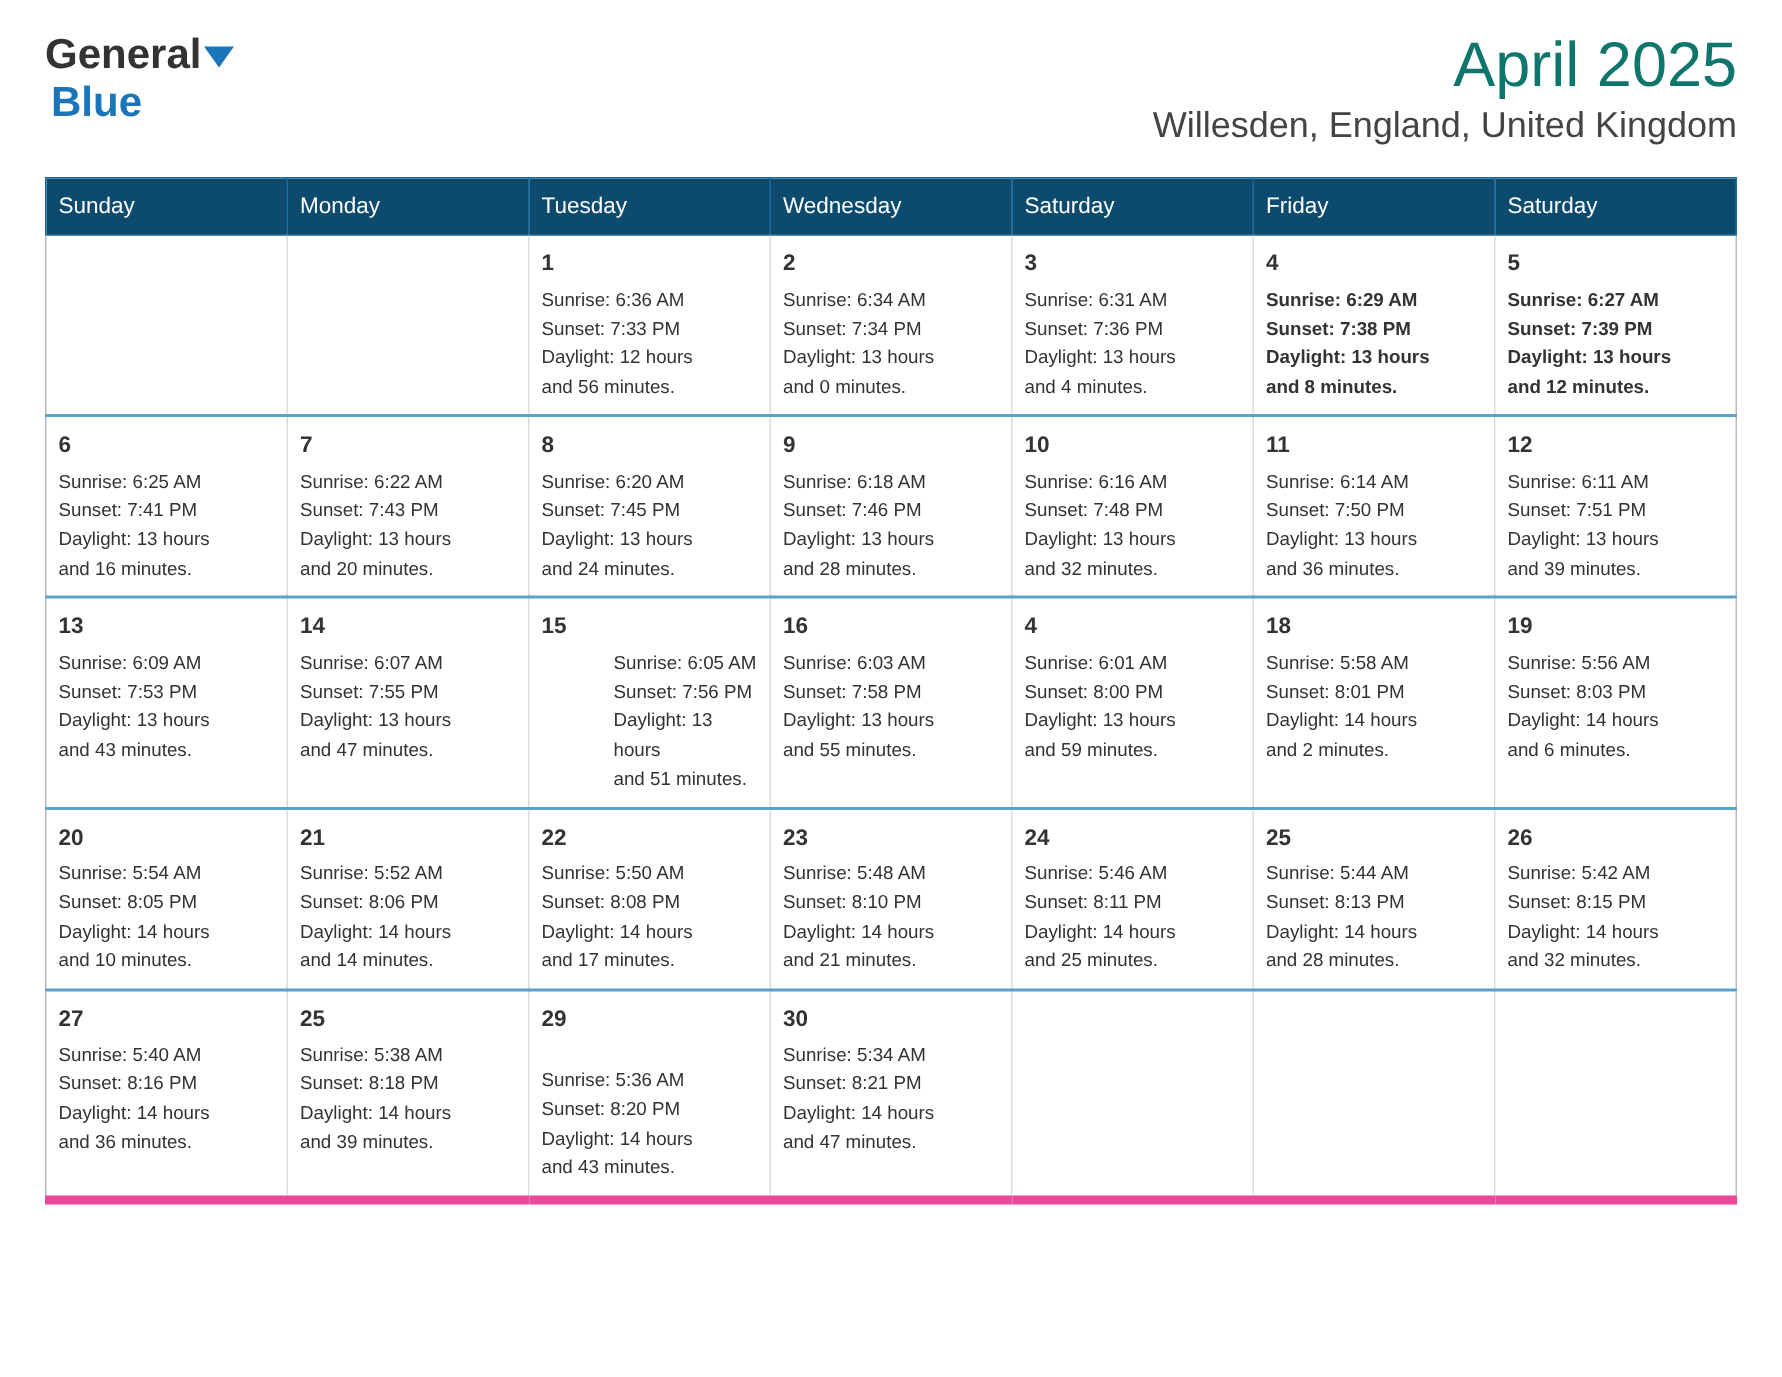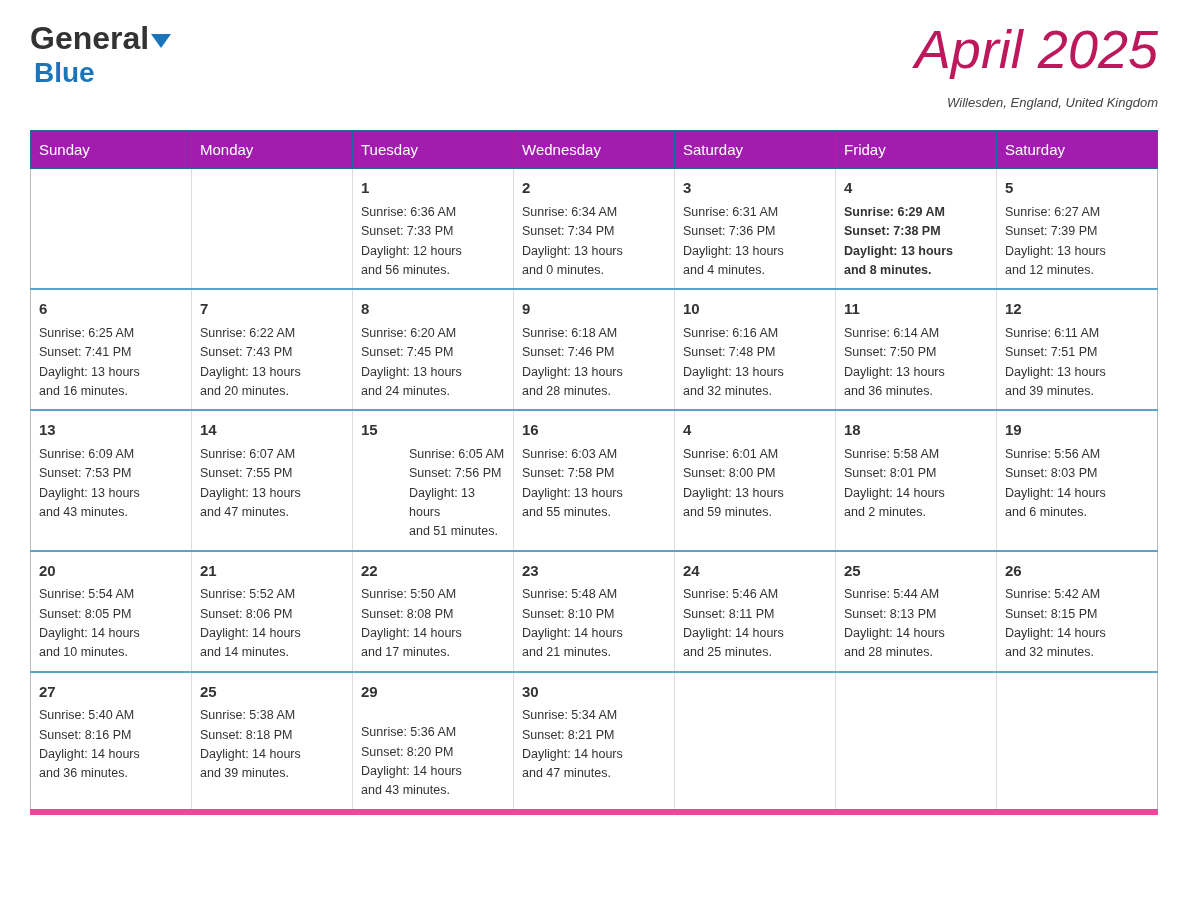--- a/index.html
+++ b/index.html
@@ -15,59 +15,57 @@
       align-items: flex-start;
       margin-bottom: 20px;
     }
     .logo {
       display: flex;
       flex-direction: column;
     }
     .logo-text {
       display: flex;
       align-items: center;
-      font-size: 32px;
+      font-size: 28px;
       font-weight: bold;
       color: #333;
     }
     .logo-general { color: #333; }
     .logo-blue { color: #1a75bb; }
     .logo-triangle {
       width: 0;
       height: 0;
       border-left: 10px solid transparent;
       border-right: 10px solid transparent;
       border-top: 14px solid #1a75bb;
       display: inline-block;
       margin-left: 2px;
       margin-top: 4px;
     }
     .header-right {
       text-align: right;
     }
     .month-title {
-      font-size: 54px;
+      font-size: 42px;
       font-weight: normal;
-      color: #be185d;
+      color: #0f766e;
       line-height: 1.1;
-      font-style: italic;
     }
     .location {
-      font-size: 13px;
+      font-size: 24px;
       color: #444;
-      margin-top: 16px;
-      font-style: italic;
+      margin-top: 4px;
     }
     table {
       width: 100%;
       border-collapse: collapse;
       table-layout: fixed;
     }
     thead tr {
-      background-color: #a21caf;
+      background-color: #0c4a6e;
     }
     thead th {
       color: #fff;
       padding: 10px 8px;
       text-align: left;
       font-size: 15px;
       font-weight: normal;
       border: 1px solid #1a6b99;
     }
     tbody tr {
@@ -157,21 +155,21 @@
         </td>
         <td>
           <span class="day-number">4</span>
           <div class="day-info" style="white-space: pre-line; font-weight: bold;">Sunrise: 6:29 AM
 Sunset: 7:38 PM
 Daylight: 13 hours
 and 8 minutes.</div>
         </td>
         <td>
           <span class="day-number">5</span>
-          <div class="day-info" style="white-space: pre-line;">Sunrise: 6:27 AM
+          <div class="day-info" style="white-space: pre-line; font-weight: bold;">Sunrise: 6:27 AM
 Sunset: 7:39 PM
 Daylight: 13 hours
 and 12 minutes.</div>
         </td>
       </tr>
       <tr>
         <td>
           <span class="day-number">6</span>
           <div class="day-info" style="white-space: pre-line;">Sunrise: 6:25 AM
 Sunset: 7:41 PM

